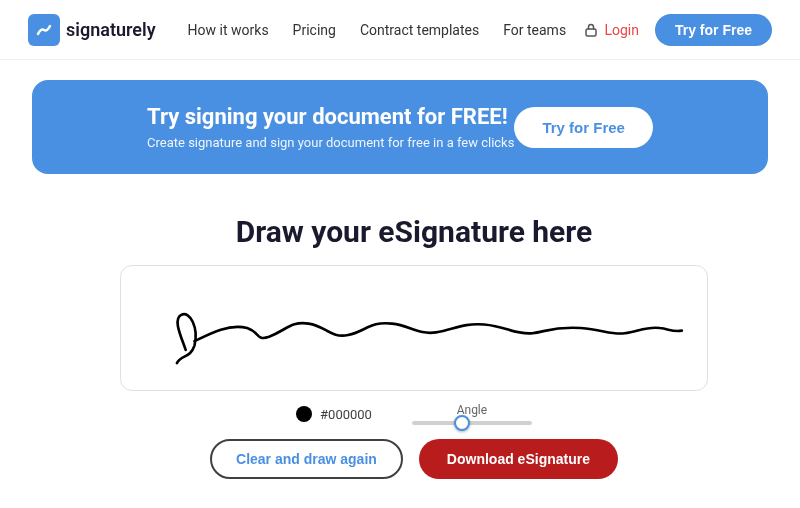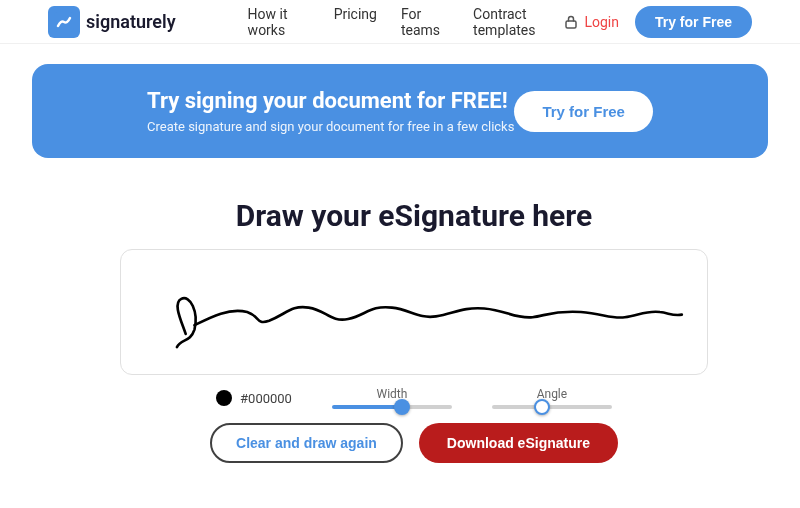--- a/index.html
+++ b/index.html
@@ -1,29 +1,29 @@
 <!DOCTYPE html>
 <html><head>
   <meta charset="utf-8">
   <style>
     * { margin: 0; padding: 0; box-sizing: border-box; }
     body { font-family: -apple-system, BlinkMacSystemFont, 'Segoe UI', Roboto, sans-serif; background: #fff; width: 800px; height: 508px; overflow: hidden; }
 
     
     nav {
-      display: flex; align-items: center; padding: 0 48px; height: 44px;
+      display: flex; align-items: center; padding: 0 28px; height: 60px;
       border-bottom: 1px solid #f0f0f0;
     }
     .nav-logo { display: flex; align-items: center; gap: 6px; margin-right: 32px; }
     .logo-icon {
       width: 32px; height: 32px; background: #4A90E2; border-radius: 6px;
       display: flex; align-items: center; justify-content: center; color: #fff; font-size: 12px; font-weight: bold;
     }
     .logo-text { font-size: 18px; font-weight: 600; color: #1a1a2e; }
-    .nav-links { display: flex; gap: 24px; flex: 1; margin-left: 40px; }
+    .nav-links { display: flex; gap: 24px; flex: 1; }
     .nav-link { font-size: 14px; color: #333; text-decoration: none; cursor: pointer; }
     .nav-right { display: flex; align-items: center; gap: 16px; }
     .nav-login { display: flex; align-items: center; gap: 6px; font-size: 14px; color: #ef4444; cursor: pointer; }
     .btn-try-free-nav {
       background: #4A90E2; color: #fff; border: none; border-radius: 24px;
       padding: 8px 20px; font-size: 14px; font-weight: 600; cursor: pointer;
     }
 
     
     .banner {
@@ -90,22 +90,22 @@
       <svg width="20" height="20" viewBox="0 0 20 20" fill="none">
         <rect width="20" height="20" rx="4" fill="#4A90E2"></rect>
         <path d="M4 14 Q7 8 10 10 Q13 12 16 6" stroke="white" stroke-width="2.5" fill="none" stroke-linecap="round"></path>
       </svg>
     </div>
     <span class="logo-text">signaturely</span>
   </div>
   <div class="nav-links">
     <a class="nav-link">How it works</a>
     <a class="nav-link">Pricing</a>
+    <a class="nav-link">Contract templates</a>
     <a class="nav-link">For teams</a>
-    <a class="nav-link">Contract templates</a>
   </div>
   <div class="nav-right">
     <div class="nav-login">
       <svg width="14" height="14" viewBox="0 0 14 14" fill="none">
         <rect x="2" y="6" width="10" height="7" rx="1.5" fill="none" stroke="#555" stroke-width="1.5"></rect>
         <path d="M4.5 6V4a2.5 2.5 0 015 0v2" stroke="#555" stroke-width="1.5" stroke-linecap="round" fill="none"></path>
       </svg>
       <span>Login</span>
     </div>
     <button class="btn-try-free-nav">Try for Free</button>
@@ -129,24 +129,20 @@
       <path d="M 70 65 C 90 55, 110 45, 130 50 C 145 55, 140 65, 155 60 C 175 52, 180 42, 200 45 C 220 48, 225 62, 245 58 C 265 54, 270 42, 295 45 C 315 47, 325 58, 345 55 C 365 52, 375 44, 400 46 C 425 48, 435 58, 455 56 C 470 54, 480 48, 510 50 C 535 52, 545 58, 560 56 C 575 54, 585 48, 600 50 C 610 51, 615 55, 625 53" stroke="#000" stroke-width="3" fill="none" stroke-linecap="round" stroke-linejoin="round"></path>
     </svg>
   </div>
 
   <div class="controls">
     <div class="color-control">
       <div class="color-dot"></div>
       <span>#000000</span>
     </div>
     <div class="slider-control">
-      <span class="slider-label">Width</span>
-      <input type="range" class="width-slider" min="0" max="100" value="60" style="">
-    </div>
-    <div class="slider-control">
       <span class="slider-label">Angle</span>
       <input type="range" class="angle-slider" min="0" max="100" value="40" style="">
     </div>
   </div>
 
   <div class="action-buttons">
     <button class="btn-clear">Clear and draw again</button>
     <button class="btn-download">Download eSignature</button>
   </div>
 </div>

